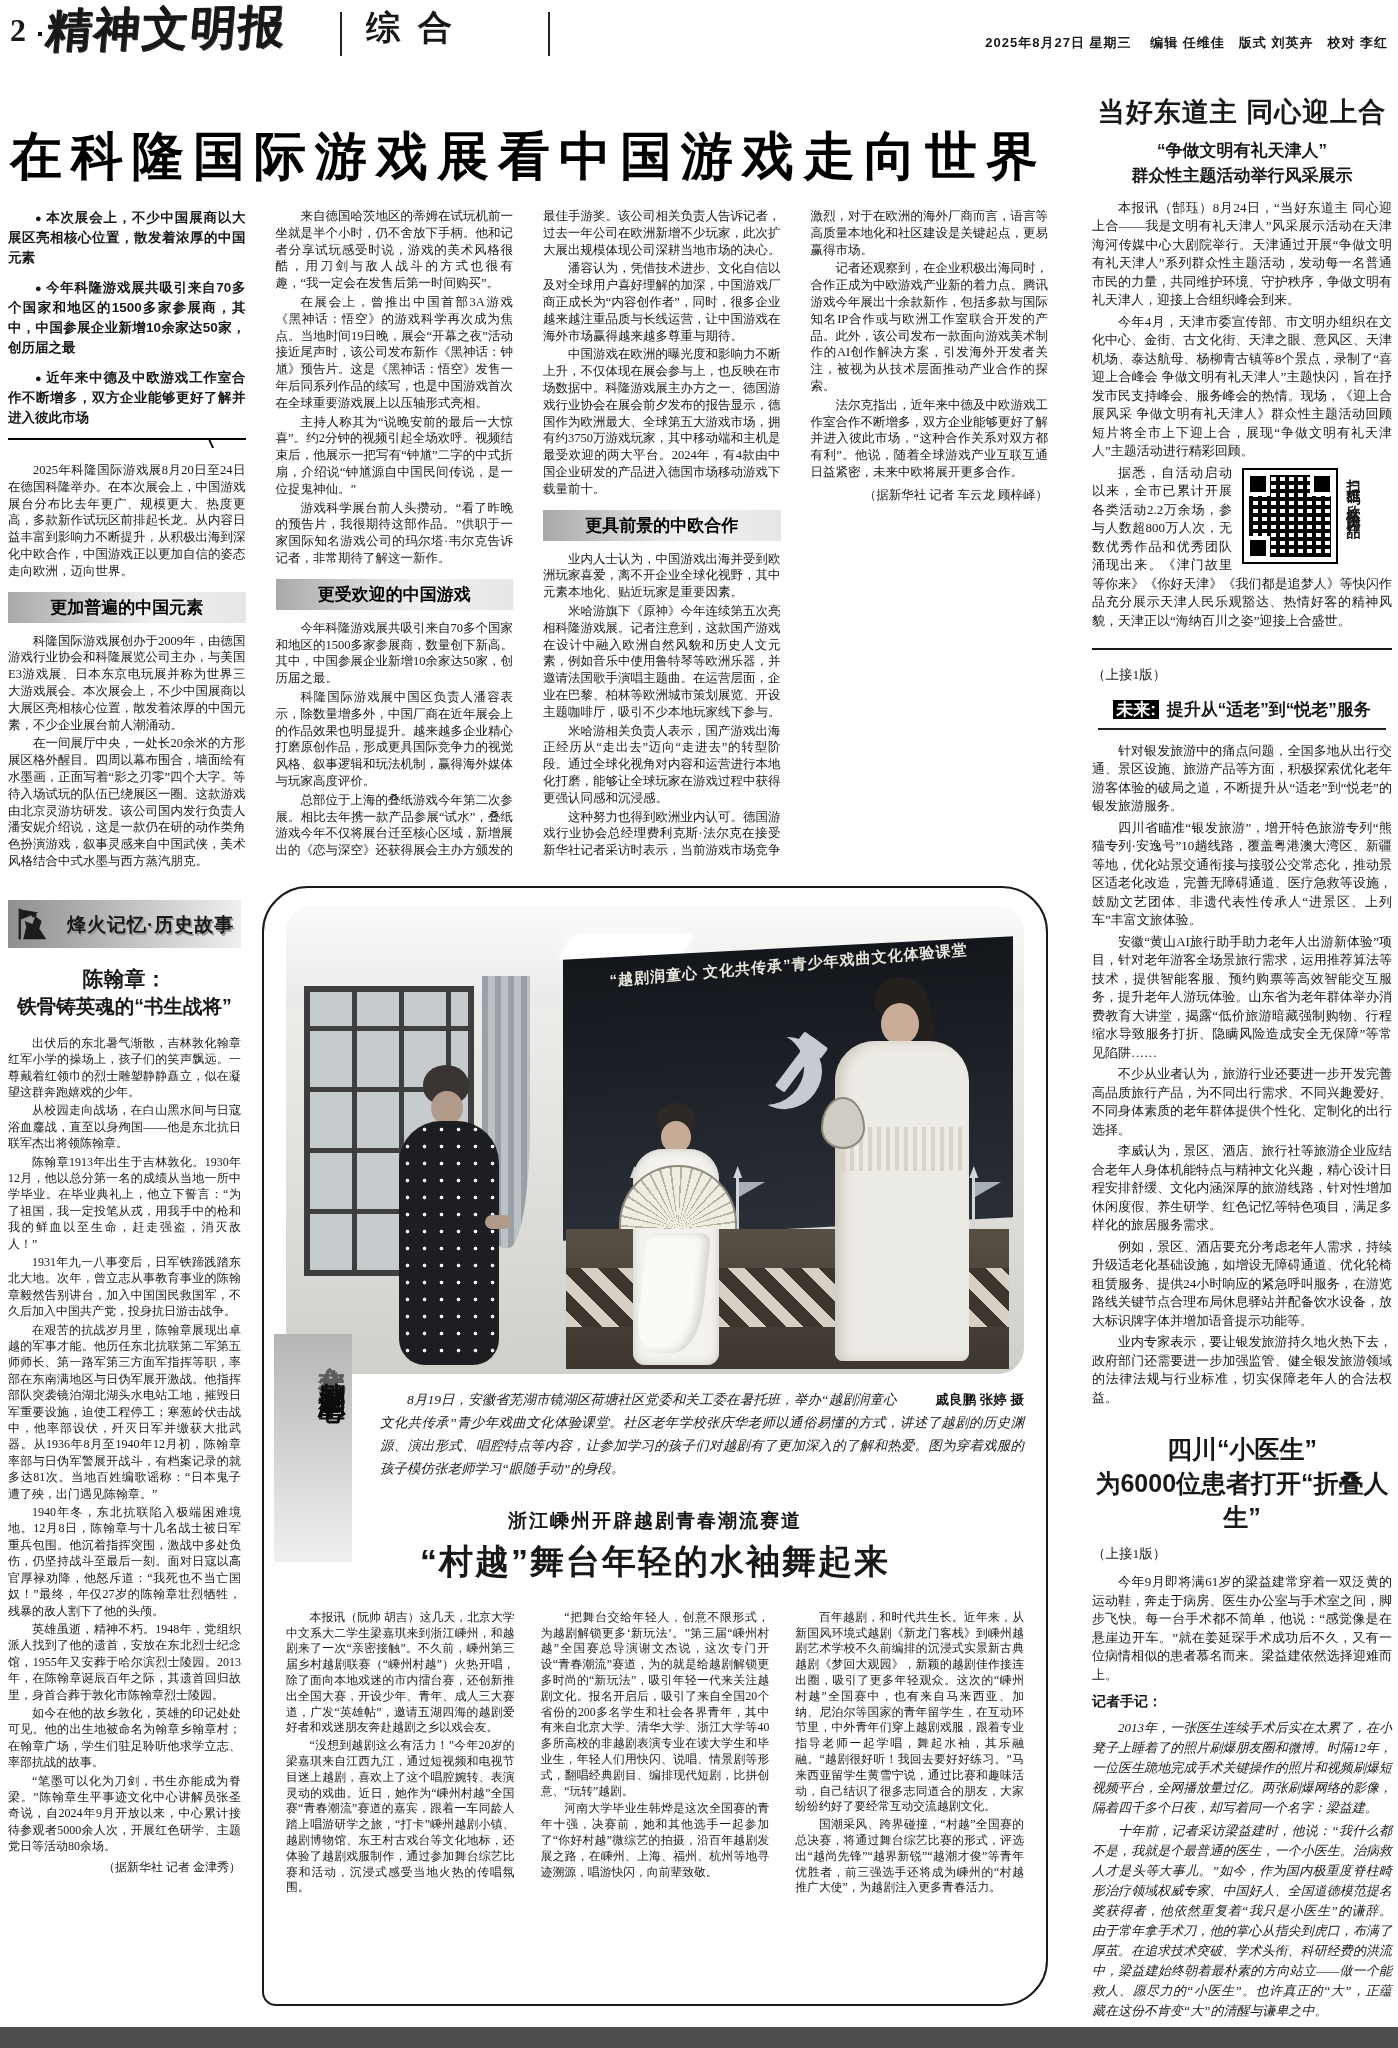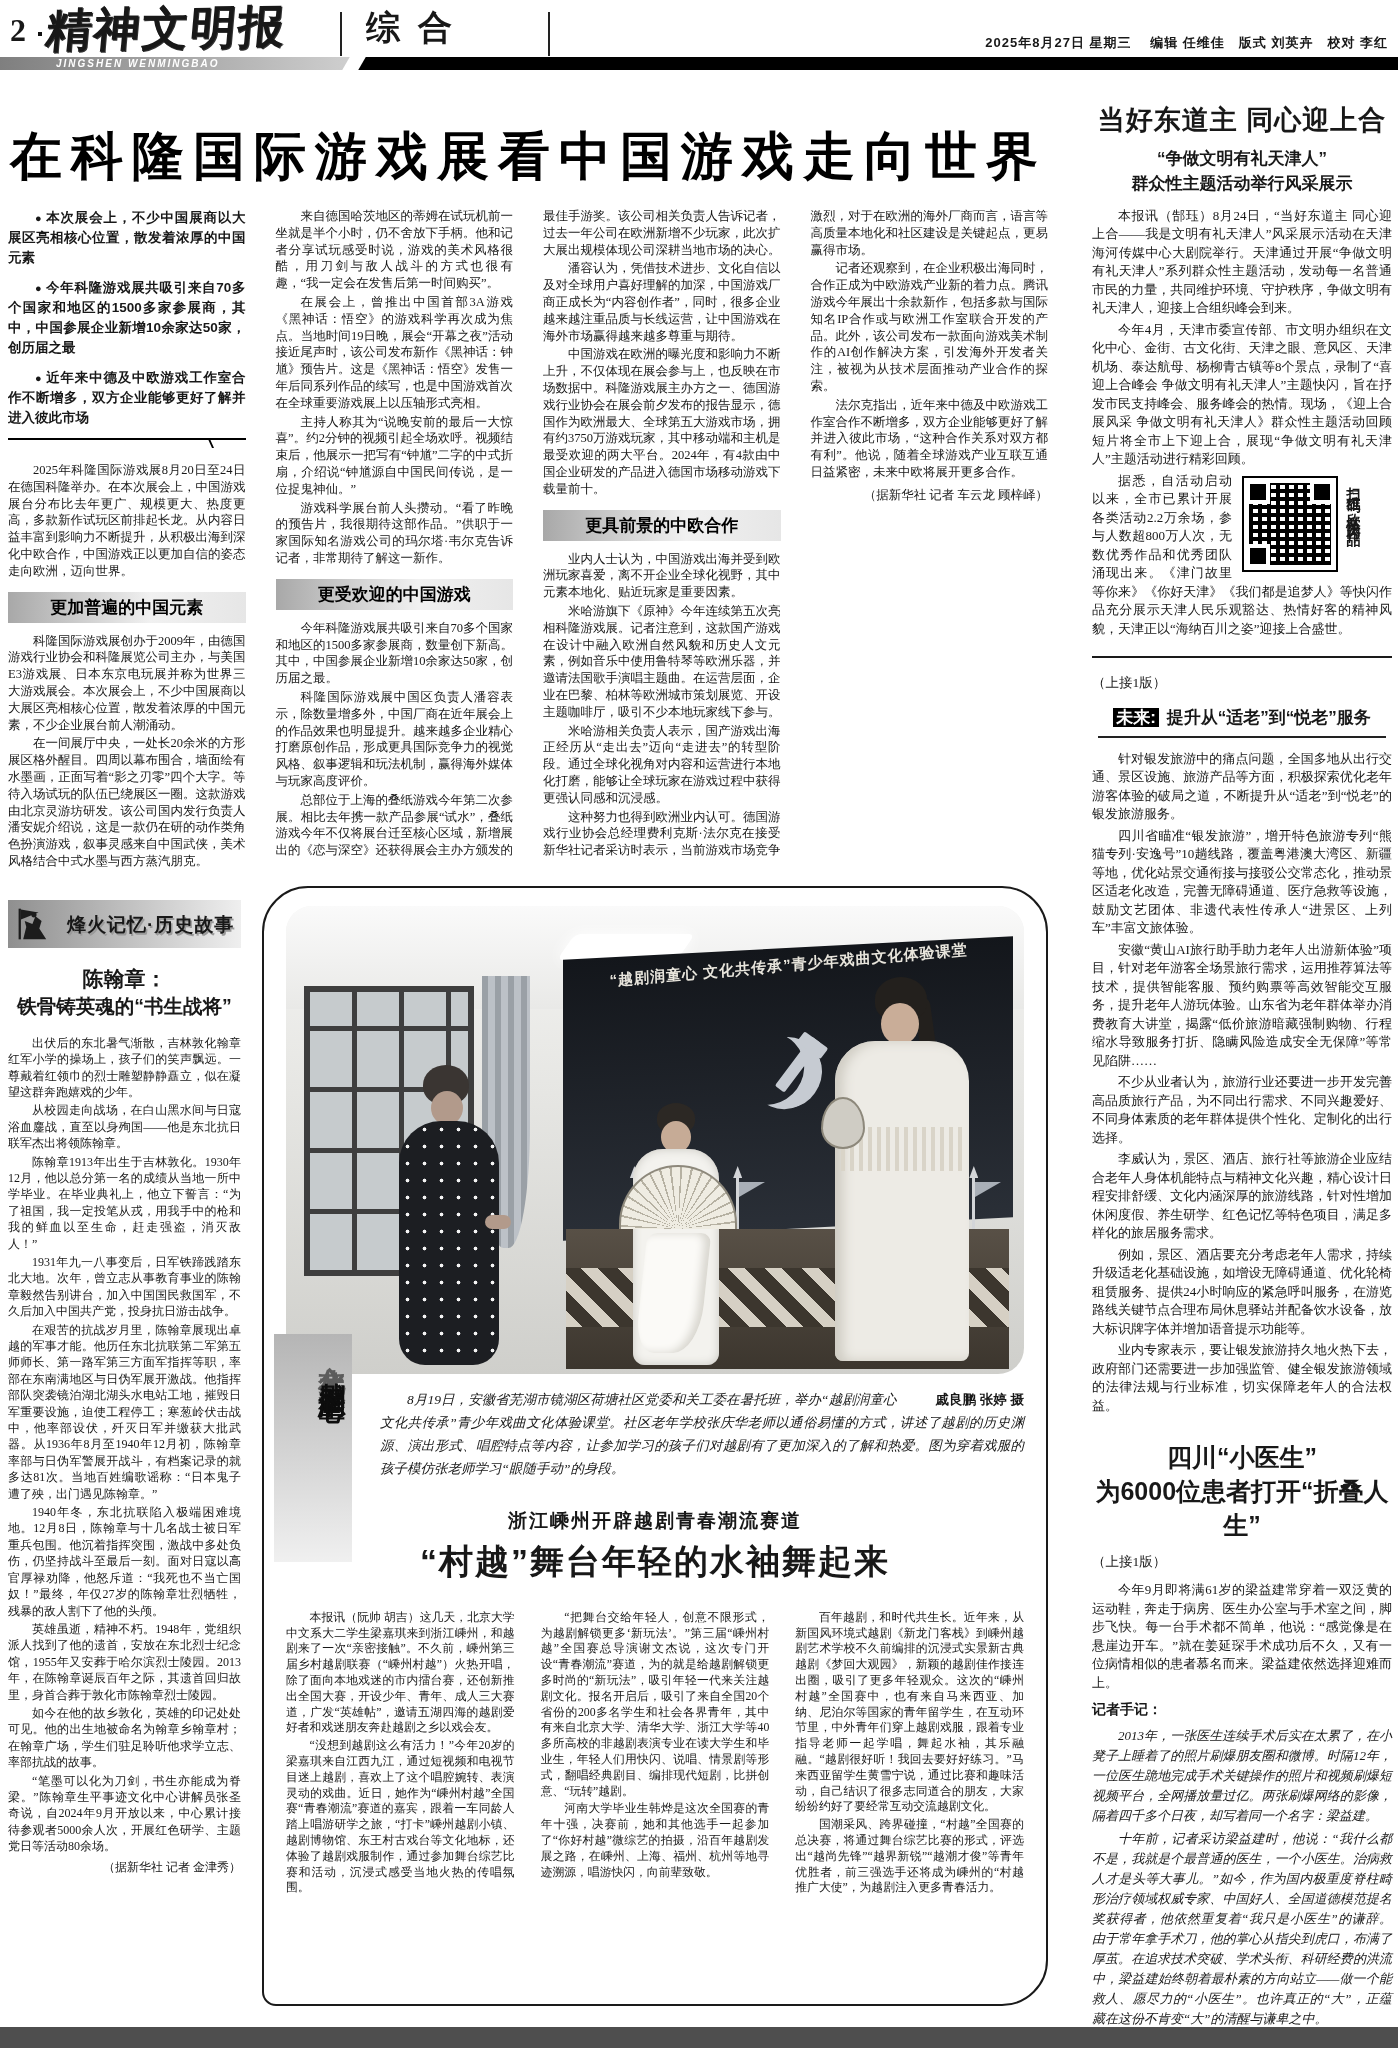--- a/index.html
+++ b/index.html
@@ -41,21 +41,21 @@
                         border-right:2.5px solid #000; transform:skewX(24deg); }
   .para { margin:0 0 2px; text-indent:2em; text-align:justify; }
   .intro { margin-bottom:6px; }
   .colhead { break-inside:avoid; margin:12px 0 10px; padding:7px 0;
              background:linear-gradient(90deg,#a8a8a8,#f1f1f1 60%,#e6e6e6);
              font:700 17px/1 "Liberation Sans",sans-serif; text-align:center; color:#000; }
   .credit { text-align:right; text-indent:0; margin-top:6px; }
 
   
   .sidebar { position:absolute; left:1092px; top:96px; width:300px; font-size:13px; line-height:18.5px; }
-  .sb-title { font:900 27px/1.25 "Liberation Sans",sans-serif; text-align:center; letter-spacing:1px; margin:8px 0 8px; }
+  .sb-title { font:900 27px/1.25 "Liberation Sans",sans-serif; text-align:center; letter-spacing:1px; margin:0 0 8px; }
   .sb-sub { font:700 17px/1.5 "Liberation Sans",sans-serif; text-align:center; margin:0; }
   .sb-body { margin-top:10px; }
   .sb-body .para { margin-bottom:3px; }
   .qr-wrap { float:right; width:150px; margin:4px 0 2px 10px; display:flex; gap:9px; align-items:center; }
   .qr { position:relative; width:96px; height:96px; border:2px solid #000; background:#fff; flex:none; }
   .qr-px { position:absolute; inset:5px;
            background-image:repeating-linear-gradient(0deg,#000 0 4px,transparent 4px 8px),
                             repeating-linear-gradient(90deg,#000 0 4px,transparent 4px 9px); }
   .fp { position:absolute; width:24px; height:24px; background:#000;
         box-shadow:inset 0 0 0 4px #fff, inset 0 0 0 8px #000; }
@@ -178,25 +178,20 @@
     <div class="pagenum" data-interactable="false">2</div>
     <div class="pagenum-dot" data-interactable="false"></div>
     <div class="masthead" data-interactable="false">精神文明报</div>
     <div class="vrule1" data-interactable="false"></div>
     <div class="section-name" data-interactable="false">综合</div>
     <div class="vrule2" data-interactable="false"></div>
     <div class="dateline" data-interactable="false">
       <span data-interactable="false">2025年8月27日 星期三</span>
       <span data-interactable="false">编辑 任维佳　版式 刘英卉　校对 李红</span>
     </div>
-    <div class="hdr-bars" data-interactable="false">
-      <div class="bar-gray" data-interactable="false">JINGSHEN WENMINGBAO</div>
-      <div class="bar-gap" data-interactable="false"></div>
-      <div class="bar-black" data-interactable="false"></div>
-    </div>
   </div>
 
   <h1 class="lead-headline" data-interactable="false">在科隆国际游戏展看中国游戏走向世界</h1>
 
   <div class="cols" data-interactable="false">
     <div class="bullets" data-interactable="false"><div class="bullet" data-interactable="false">本次展会上，不少中国展商以大展区亮相核心位置，散发着浓厚的中国元素</div><div class="bullet" data-interactable="false">今年科隆游戏展共吸引来自70多个国家和地区的1500多家参展商，其中，中国参展企业新增10余家达50家，创历届之最</div><div class="bullet" data-interactable="false">近年来中德及中欧游戏工作室合作不断增多，双方企业能够更好了解并进入彼此市场</div></div>
     <div class="bullet-rule" data-interactable="false"></div>
     <p class="para intro" data-interactable="false">2025年科隆国际游戏展8月20日至24日在德国科隆举办。在本次展会上，中国游戏展台分布比去年更广、规模更大、热度更高，多款新作试玩区前排起长龙。从内容日益丰富到影响力不断提升，从积极出海到深化中欧合作，中国游戏正以更加自信的姿态走向欧洲，迈向世界。</p>
 
     <h3 class="colhead" data-interactable="false">更加普遍的中国元素</h3>

